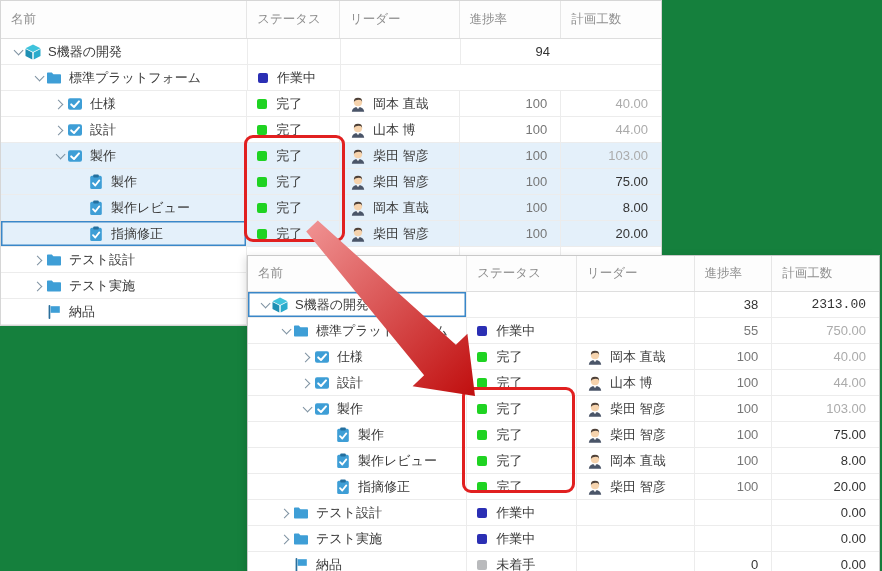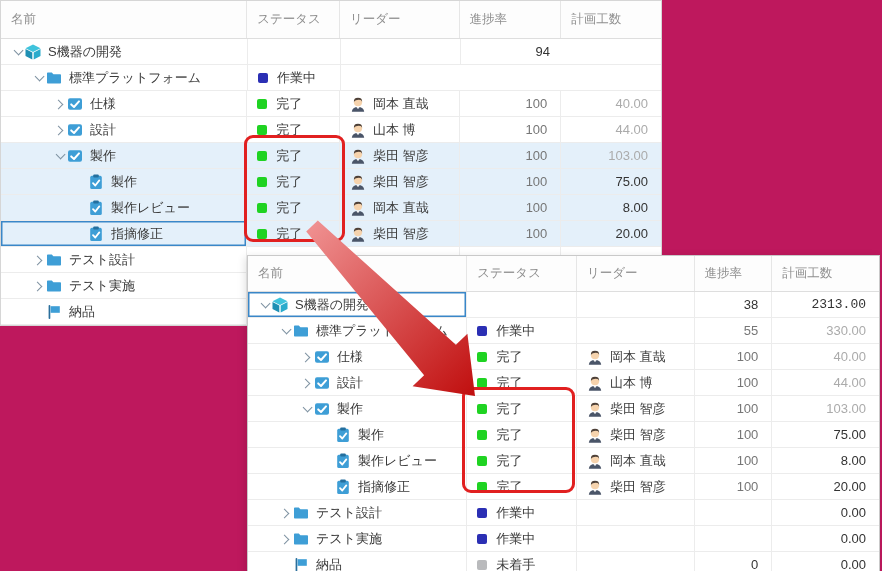--- a/index.html
+++ b/index.html
@@ -1,16 +1,16 @@
 <!DOCTYPE html>
 <html><head>
 <meta charset="utf-8">
 <style>
   html,body{margin:0;padding:0;background:#fff;}
-  .stage{position:relative;width:882px;height:571px;background:#be185d;overflow:hidden;
+  .stage{position:relative;width:882px;height:571px;background:#15803d;overflow:hidden;
          font-family:"Liberation Sans","DejaVu Sans",sans-serif;-webkit-font-smoothing:antialiased;}
 
   
   .grid-table{position:absolute;background:#fff;box-sizing:border-box;border:1px solid #d6d6d6;}
   #table-before{left:0;top:0;width:662px;z-index:1;}
   #table-after{left:247px;top:255px;width:633px;z-index:10;border-color:#c9c9c9;
                box-shadow:-2px 2px 8px rgba(0,0,0,.12);}
   .ghead{display:flex;border-bottom:1px solid #dedede;background:#fdfdfd;}
   .hcell{box-sizing:border-box;display:flex;align-items:center;padding:0 0 0 10px;
          color:#8f8f8f;font-size:12.5px;border-right:1px solid #e6e6e6;cursor:pointer;}
@@ -352,21 +352,21 @@
             </svg>
           </span>
           <span class="name-label">標準プラットフォーム</span>
         </div>
         <div class="cell" style="width: 110px;">
           <span class="status-square" style="background: rgb(43, 47, 180);"></span>
           <span class="status-label">作業中</span>
         </div>
         <div class="cell leader" style="width: 118px;"></div>
         <div class="cell num" style="width: 78px;">55</div>
-        <div class="cell num soft" style="width: 107px;">330.00</div>
+        <div class="cell num soft" style="width: 107px;">750.00</div>
       </div>
       <div class="grow" style="height: 25px;">
         <div class="cell" style="width: 220px; padding-left: 50px;">
           <span class="chev collapsed"></span>
           <span class="icon">
             <svg viewBox="0 0 16 16">
               <rect x="1" y="2.2" width="14" height="11.6" rx="2" fill="#3e9ed6"></rect>
               <path d="M4.2 8.4 L7 11 L12 5.4" stroke="#fff" stroke-width="2" fill="none" stroke-linecap="round" stroke-linejoin="round"></path>
             </svg>
           </span>

